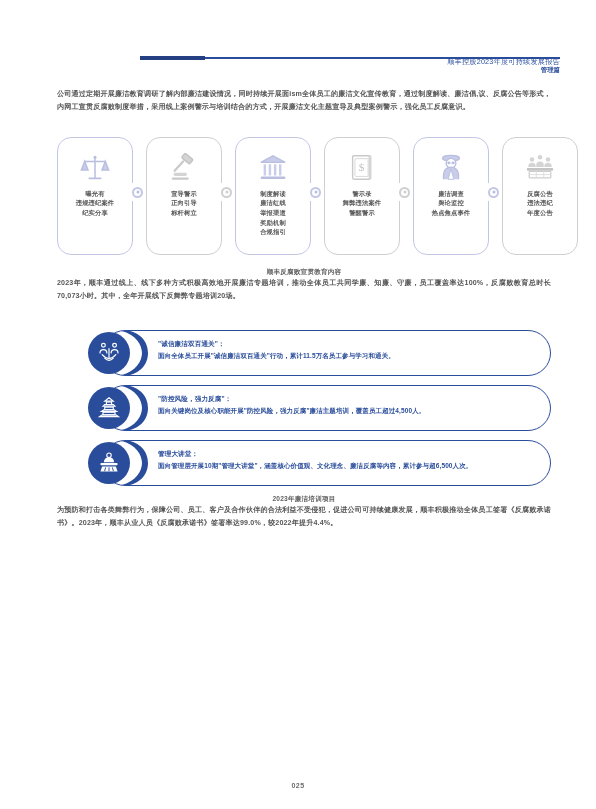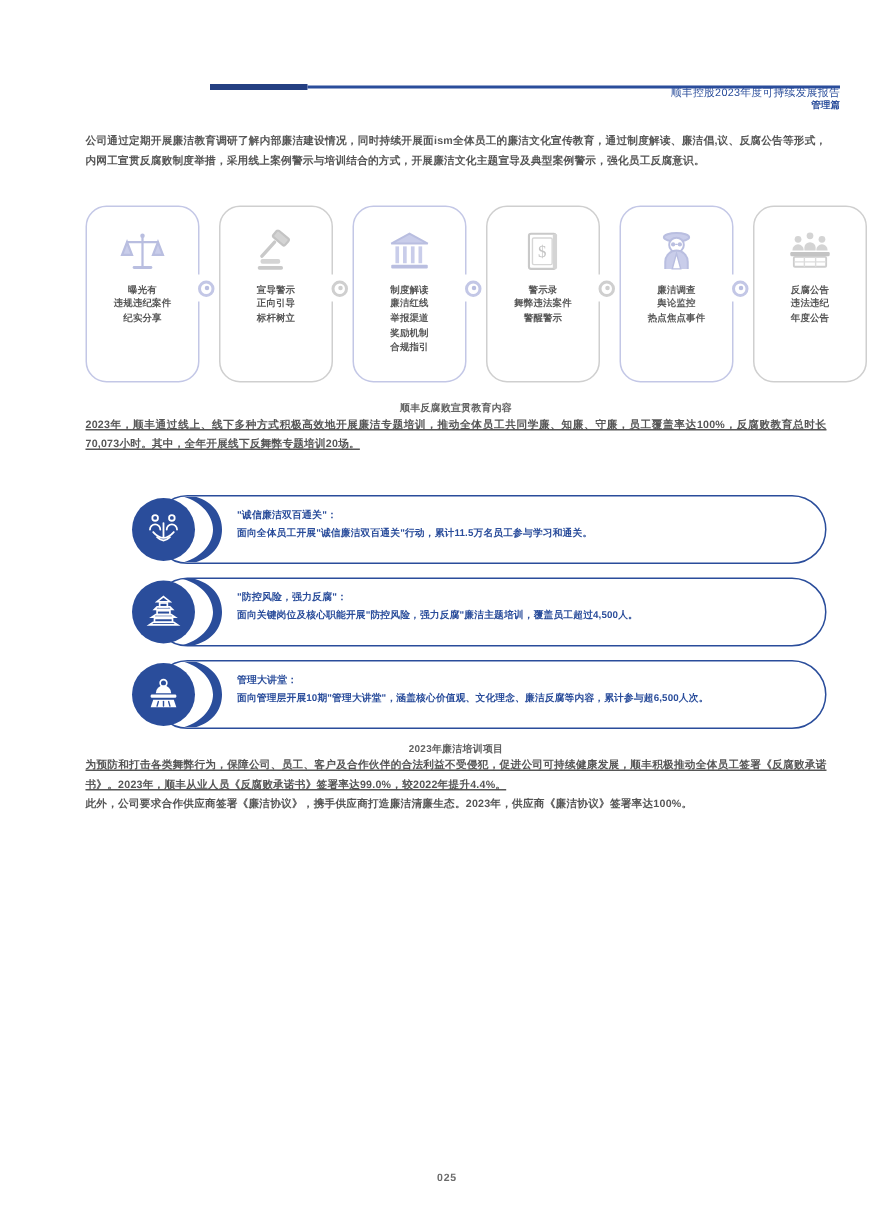--- a/index.html
+++ b/index.html
@@ -226,21 +226,21 @@
   }
   .pill-desc {
     font-size: 6.5px;
     font-weight: bold;
     color: #2a4d9b;
     line-height: 10.6px;
     margin-top: 2px;
     letter-spacing: 0.1px;
   }
 
-  .para-gap { margin-top: 22px; text-decoration: underline; }
+  .para-gap { margin-top: 22px; }
   .para-gap2 { margin-top: 17px; }
 
   
   .page-number {
     position: absolute;
     left: 0; right: 0;
     bottom: 20px;
     text-align: center;
     font-size: 7px;
     color: #6b6b6b;
@@ -461,17 +461,16 @@
         <div class="pill-desc">面向管理层开展10期"管理大讲堂"，涵盖核心价值观、文化理念、廉洁反腐等内容，累计参与超6,500人次。</div>
       </div>
     </div>
 
   </div>
 
   <div class="figure-caption">2023年廉洁培训项目</div>
 
   <p class="body-text para-gap">为预防和打击各类舞弊行为，保障公司、员工、客户及合作伙伴的合法利益不受侵犯，促进公司可持续健康发展，顺丰积极推动全体员工签署《反腐败承诺书》。2023年，顺丰从业人员《反腐败承诺书》签署率达99.0%，较2022年提升4.4%。</p>
 
-  <p class="body-text para-gap2">此外，公司要求合作供应商签署《廉洁协议》，携手供应商打造廉洁清廉生态。2023年，供应商《廉洁协议》签署率达100%。</p>
 
 </div>
 
 <div class="page-number">025</div>
 
 </body></html>

